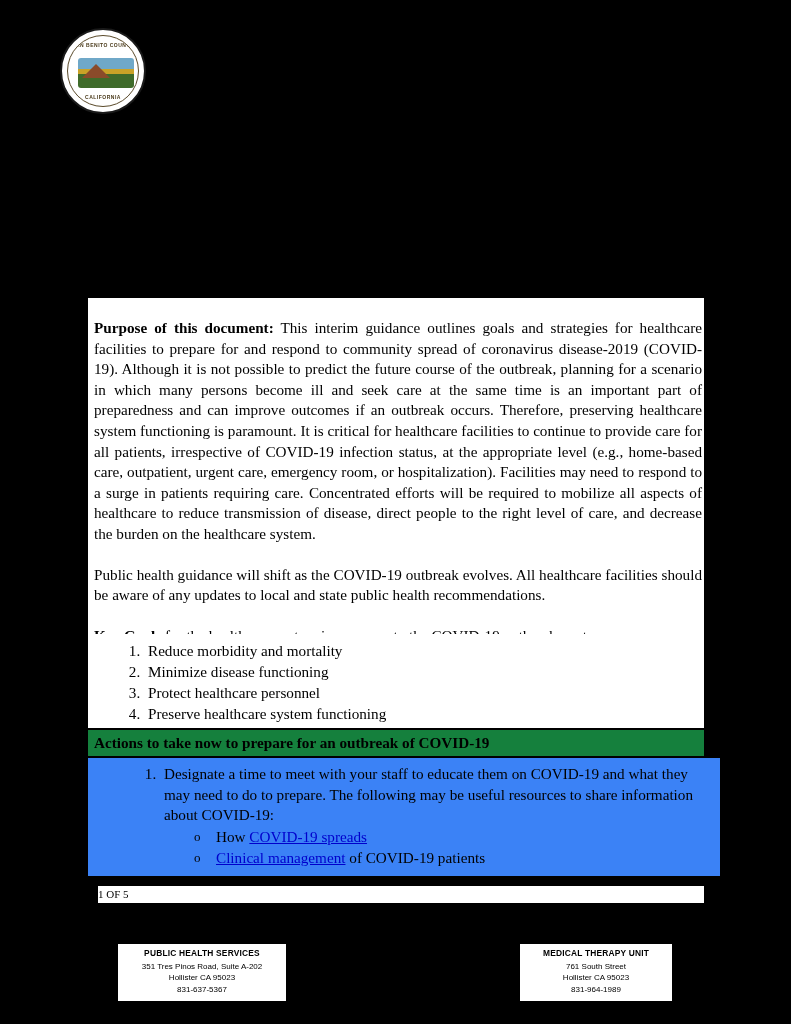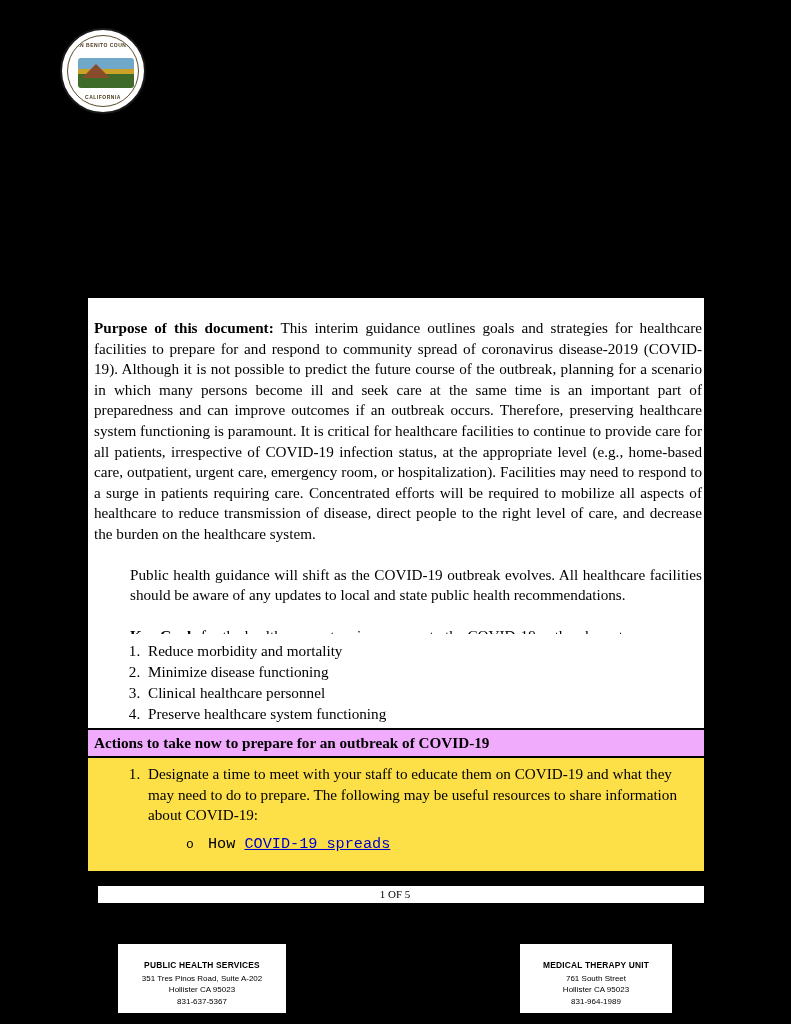--- a/index.html
+++ b/index.html
@@ -88,21 +88,21 @@
   }
   .para-block {
     padding: 0 2px 6px 6px;
   }
   p {
     margin: 0 0 0 0;
     font-size: 15.2px;
     line-height: 20.6px;
     text-align: justify;
   }
-  p.spaced { margin-top: 20px; margin-left: 36px; }
+  p.spaced { margin-top: 20px; }
   .bold { font-weight: bold; }
 
   
   .goals-wrap {
     position: absolute;
     left: 88px;
     top: 634px;
     width: 616px;
     background: #ffffff;
     padding: 6px 0 8px 0;
@@ -115,51 +115,50 @@
     line-height: 21px;
   }
   ol.goals li { padding-left: 4px; }
 
   
   .section-head {
     position: absolute;
     left: 88px;
     top: 728px;
     width: 616px;
-    background: #f0abfc;
+    background: #15803d;
     border-top: 2px solid #000;
     border-bottom: 2px solid #000;
     padding: 3px 6px 3px 6px;
     box-sizing: border-box;
     font-weight: bold;
     font-size: 15.2px;
     line-height: 20px;
   }
 
   
   .actions-wrap {
     position: absolute;
     left: 88px;
     top: 758px;
     width: 616px;
-    background: #fde047;
-    padding: 6px 0 8px 0;
+    background: #3b82f6;
+    padding: 6px 0 8px 16px;
   }
   ol.actions {
     margin: 0;
     padding: 0 10px 0 56px;
     font-size: 15.2px;
     line-height: 20.6px;
   }
   ol.actions > li { padding-left: 4px; }
   ul.sub {
-    margin: 8px;
+    margin: 0;
     padding: 0 0 0 52px;
     list-style: none;
-    font-family: Liberation Mono, monospace;
   }
   ul.sub li {
     position: relative;
     line-height: 21px;
   }
   ul.sub li:before {
     content: "o";
     position: absolute;
     left: -22px;
     top: 0;
@@ -172,36 +171,35 @@
 
   
   .footer-rule {
     position: absolute;
     left: 98px;
     top: 884px;
     width: 606px;
     background: #ffffff;
     border-top: 2px solid #000;
     border-bottom: 2px solid #000;
-    text-align: center;
     font-size: 11px;
     line-height: 14px;
     padding: 1px 12px 2px 0;
     box-sizing: border-box;
   }
 
   
   .addr {
     position: absolute;
     background: #ffffff;
     text-align: center;
     font-family: "Liberation Sans", sans-serif;
     font-size: 8px;
     line-height: 11.5px;
-    padding: 16px 10px 6px 10px;
+    padding: 4px 10px 6px 10px;
     box-sizing: border-box;
   }
   .addr .title {
     font-weight: bold;
     font-size: 8.4px;
     letter-spacing: 0.2px;
     margin-bottom: 1px;
   }
   .addr-left {
     left: 118px;
@@ -232,33 +230,34 @@
     <p><span class="bold">Purpose of this document:</span><span> This interim guidance outlines goals and strategies for healthcare facilities to prepare for and respond to community spread of coronavirus disease-2019 (COVID-19). Although it is not possible to predict the future course of the outbreak, planning for a scenario in which many persons become ill and seek care at the same time is an important part of preparedness and can improve outcomes if an outbreak occurs. Therefore, preserving healthcare system functioning is paramount. It is critical for healthcare facilities to continue to provide care for all patients, irrespective of COVID-19 infection status, at the appropriate level (e.g., home-based care, outpatient, urgent care, emergency room, or hospitalization). Facilities may need to respond to a surge in patients requiring care. Concentrated efforts will be required to mobilize all aspects of healthcare to reduce transmission of disease, direct people to the right level of care, and decrease the burden on the healthcare system.</span></p>
     <p class="spaced">Public health guidance will shift as the COVID-19 outbreak evolves. All healthcare facilities should be aware of any updates to local and state public health recommendations.</p>
     <p class="spaced"><span class="bold">Key Goals</span><span> for the healthcare system in response to the COVID-19 outbreak are to:</span></p>
   </div>
 </div>
 
 <div class="goals-wrap">
   <ol class="goals">
     <li>Reduce morbidity and mortality</li>
     <li>Minimize disease functioning</li>
-    <li>Clinical healthcare personnel</li>
+    <li>Protect healthcare personnel</li>
     <li>Preserve healthcare system functioning</li>
   </ol>
 </div>
 
 <div class="section-head">Actions to take now to prepare for an outbreak of COVID-19</div>
 
 <div class="actions-wrap">
   <ol class="actions">
     <li>
       <span>Designate a time to meet with your staff to educate them on COVID-19 and what they may need to do to prepare. The following may be useful resources to share information about COVID-19:</span>
       <ul class="sub">
         <li><span>How </span><a class="link" href="#">COVID-19 spreads</a><span></span></li>
+        <li><span></span><a class="link" href="#">Clinical management</a><span> of COVID-19 patients</span></li>
       </ul>
     </li>
   </ol>
 </div>
 
 <div class="footer-rule">1 OF 5</div>
 
 <div class="addr addr-left">
   <div class="title">PUBLIC HEALTH SERVICES</div>
   <div>351 Tres Pinos Road, Suite A-202</div>

